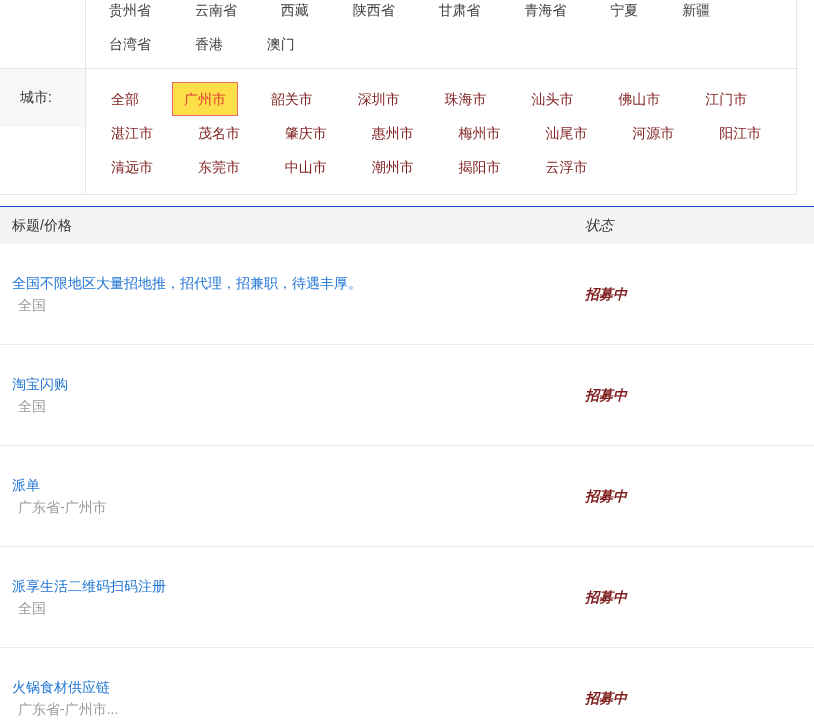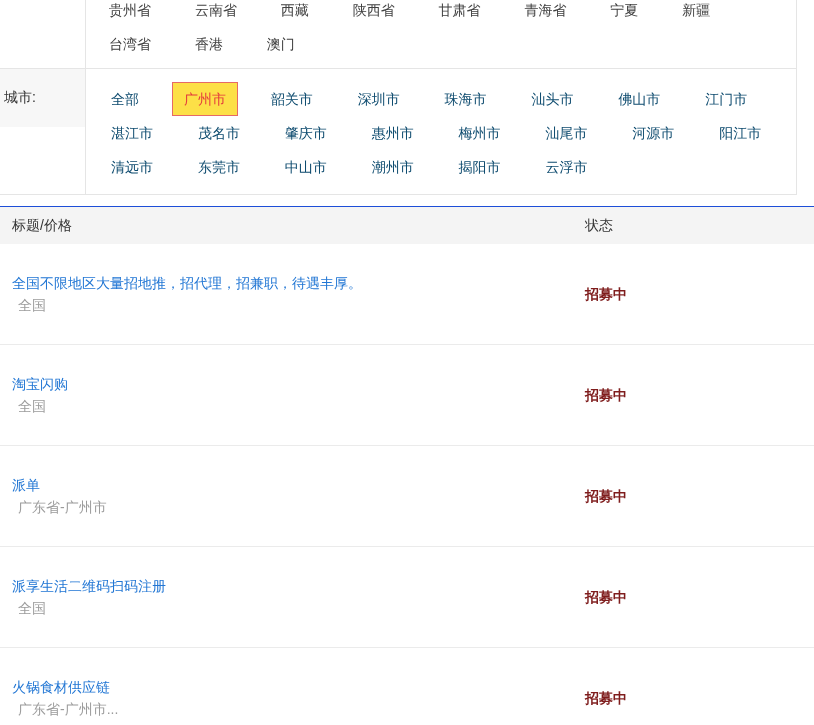--- a/index.html
+++ b/index.html
@@ -21,47 +21,47 @@
   .filter-section.provinces { height: 69px; border-bottom: 1px solid #e5e5e5; }
   .filter-section.cities { min-height: 125px; }
   .label-col {
     width: 86px; flex: none;
     border-right: 1px solid #e5e5e5;
   }
   .label-box {
     height: 58px; width: 100%;
     background: #f7f7f7;
     display: flex; align-items: center;
-    padding-left: 4px; color: #333;
+    padding-left: 20px; color: #333;
   }
   .items-col { flex: 1; overflow: hidden; }
   .prov-list { padding-left: 23px; margin-top: -7px; }
   .prov-list a {
     display: inline-block; line-height: 34px; margin-right: 40px;
     color: #404040; text-decoration: none; white-space: nowrap; cursor: pointer;
   }
   .city-list { padding: 13px 0 0 13px; }
   .city-list a {
     display: inline-block; line-height: 18px; padding: 7px 11px;
     margin-right: 17px; border: 1px solid transparent;
-    color: #0c4a6e; text-decoration: none; white-space: nowrap; cursor: pointer;
+    color: #7f1d1d; text-decoration: none; white-space: nowrap; cursor: pointer;
   }
   .city-list a.selected {
     color: #e4393c; border-color: #e66a66; background: #fde047;
   }
 
   
   .listing { margin-top: 11px; }
   .listing-header {
     display: flex; align-items: center; height: 38px;
     background: #f4f4f4; border-top: 1px solid #1d4ed8;
     color: #333;
   }
   .col-main { width: 580px; flex: none; padding-left: 12px; }
-  .col-status { flex: 1; padding-left: 5px; }
+  .col-status { flex: 1; padding-left: 5px; font-style: italic; }
   .listing-row {
     display: flex; align-items: center;
     padding: 29px 0; border-bottom: 1px solid #ebebeb;
   }
   .row-title {
     display: inline-block; color: #2176d4; text-decoration: none;
     line-height: 20px; cursor: pointer;
   }
   .row-location {
     color: #9b9b9b; line-height: 20px; margin-top: 2px; padding-left: 6px;

